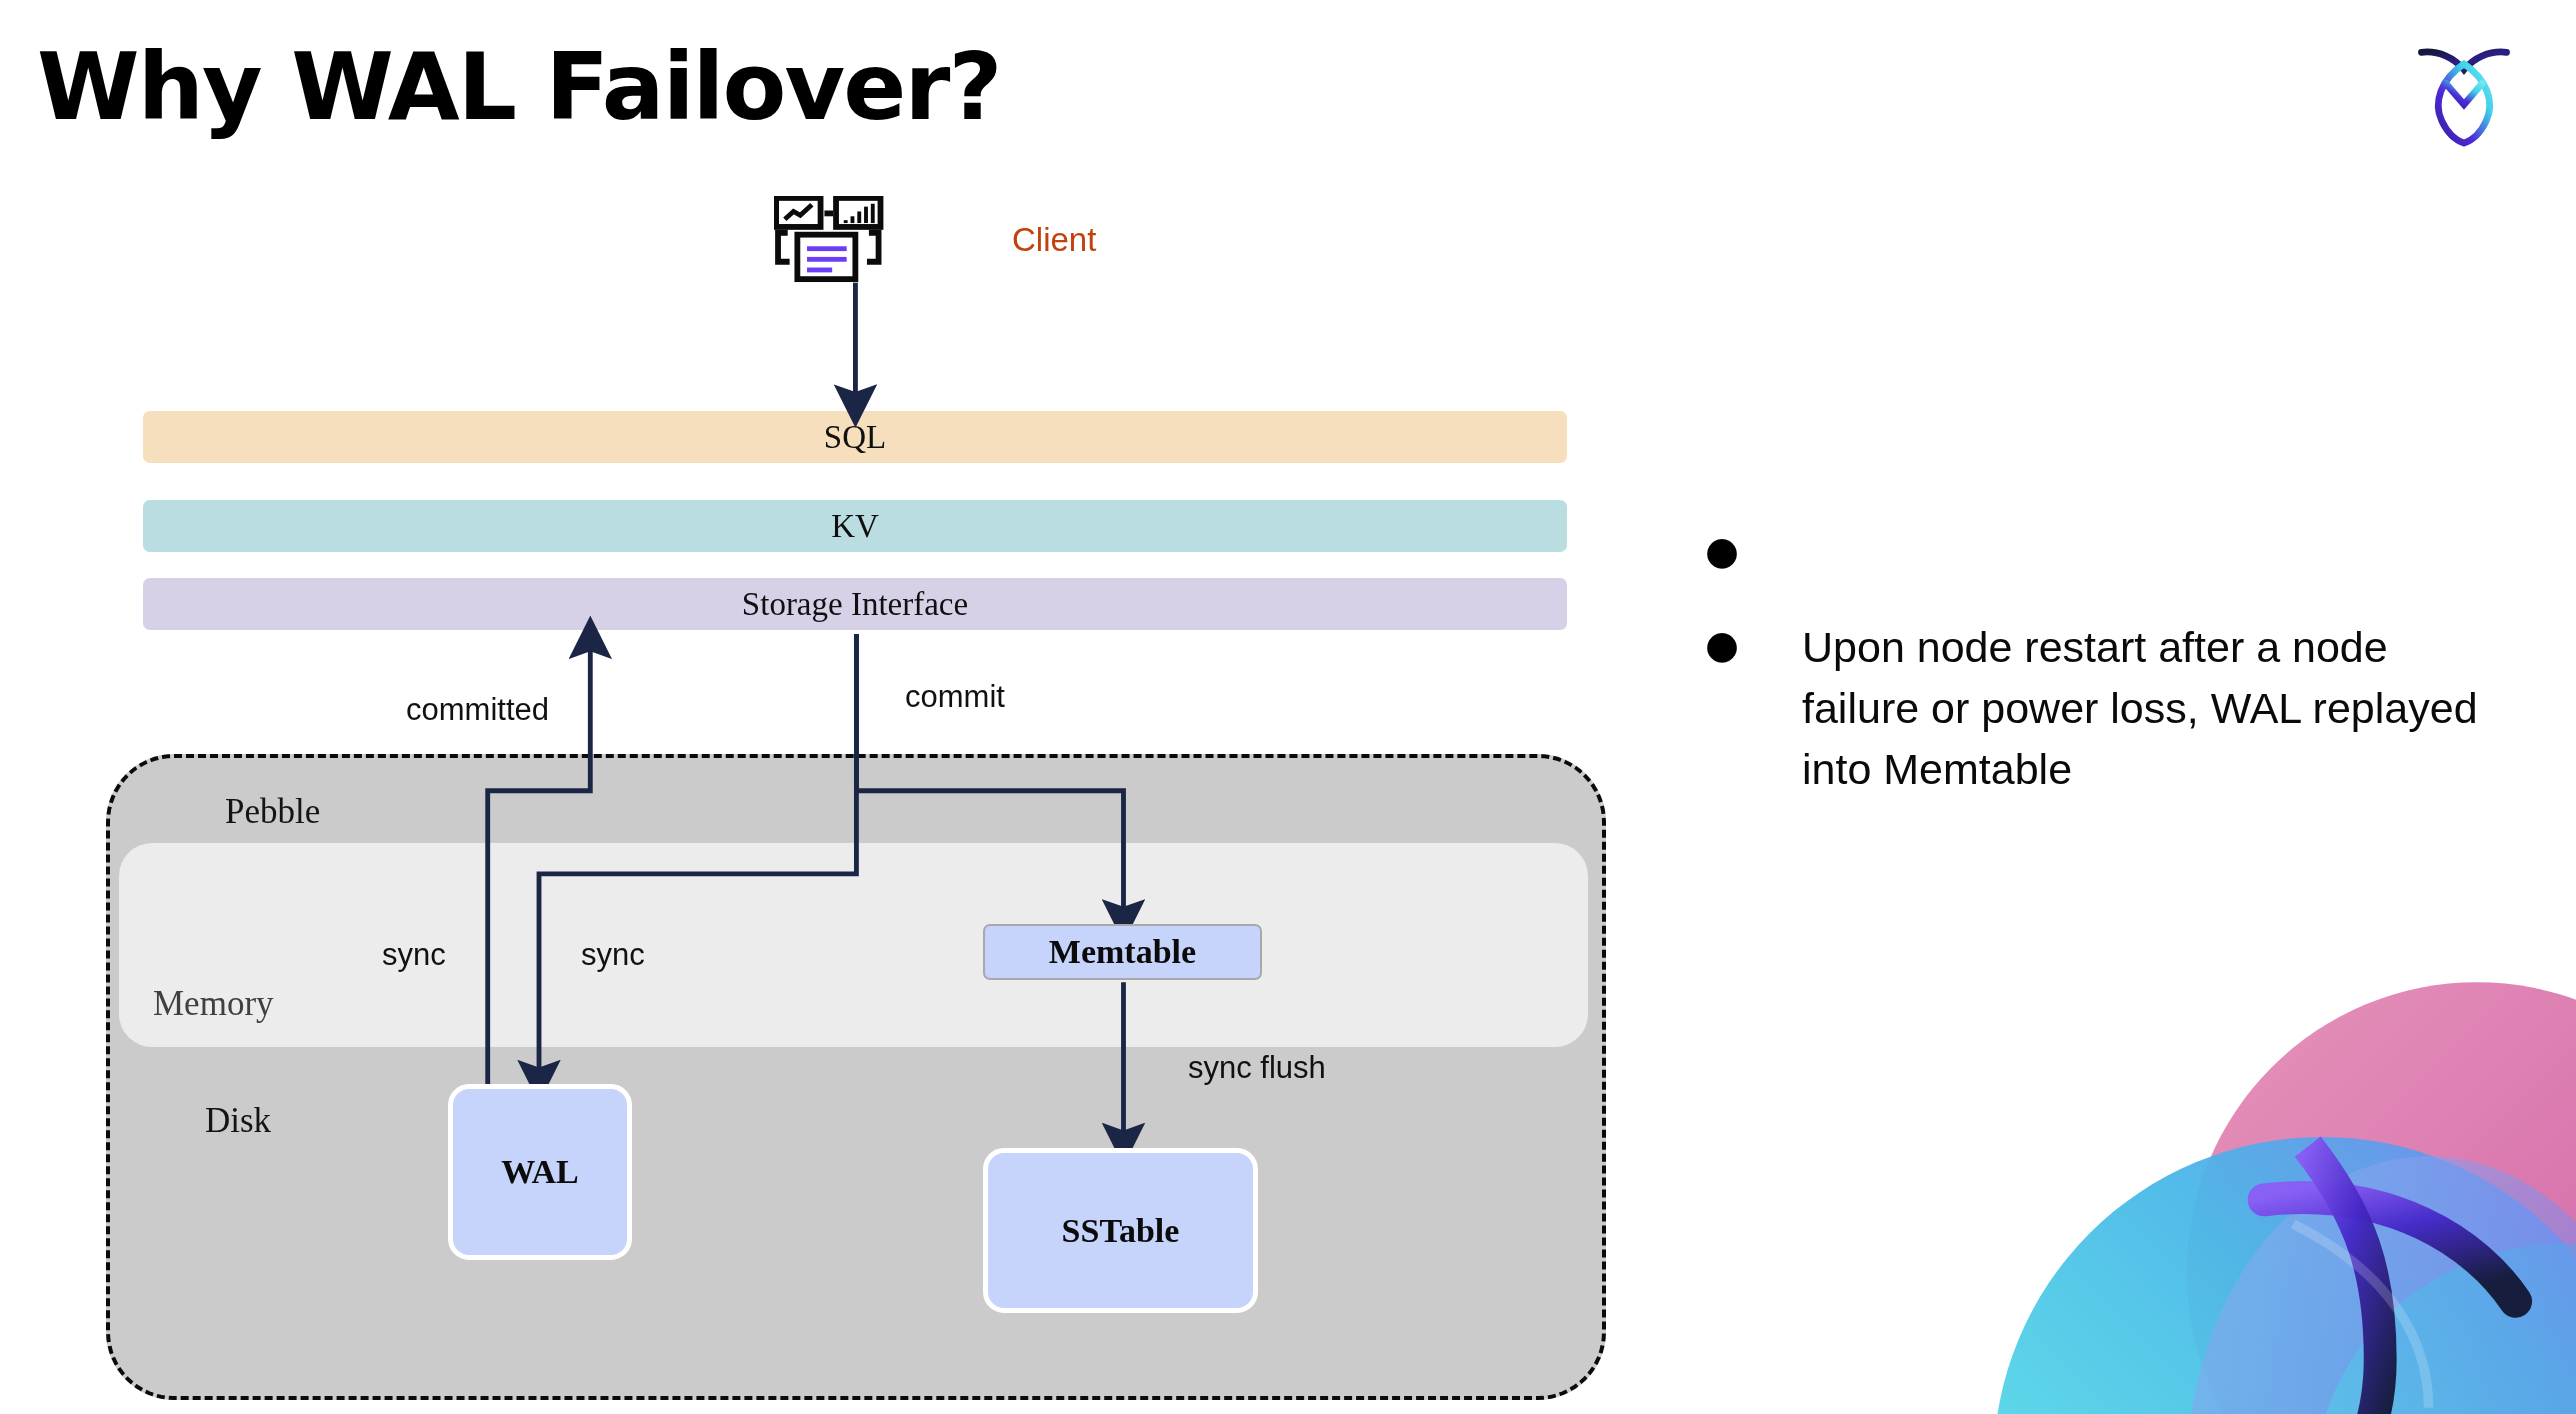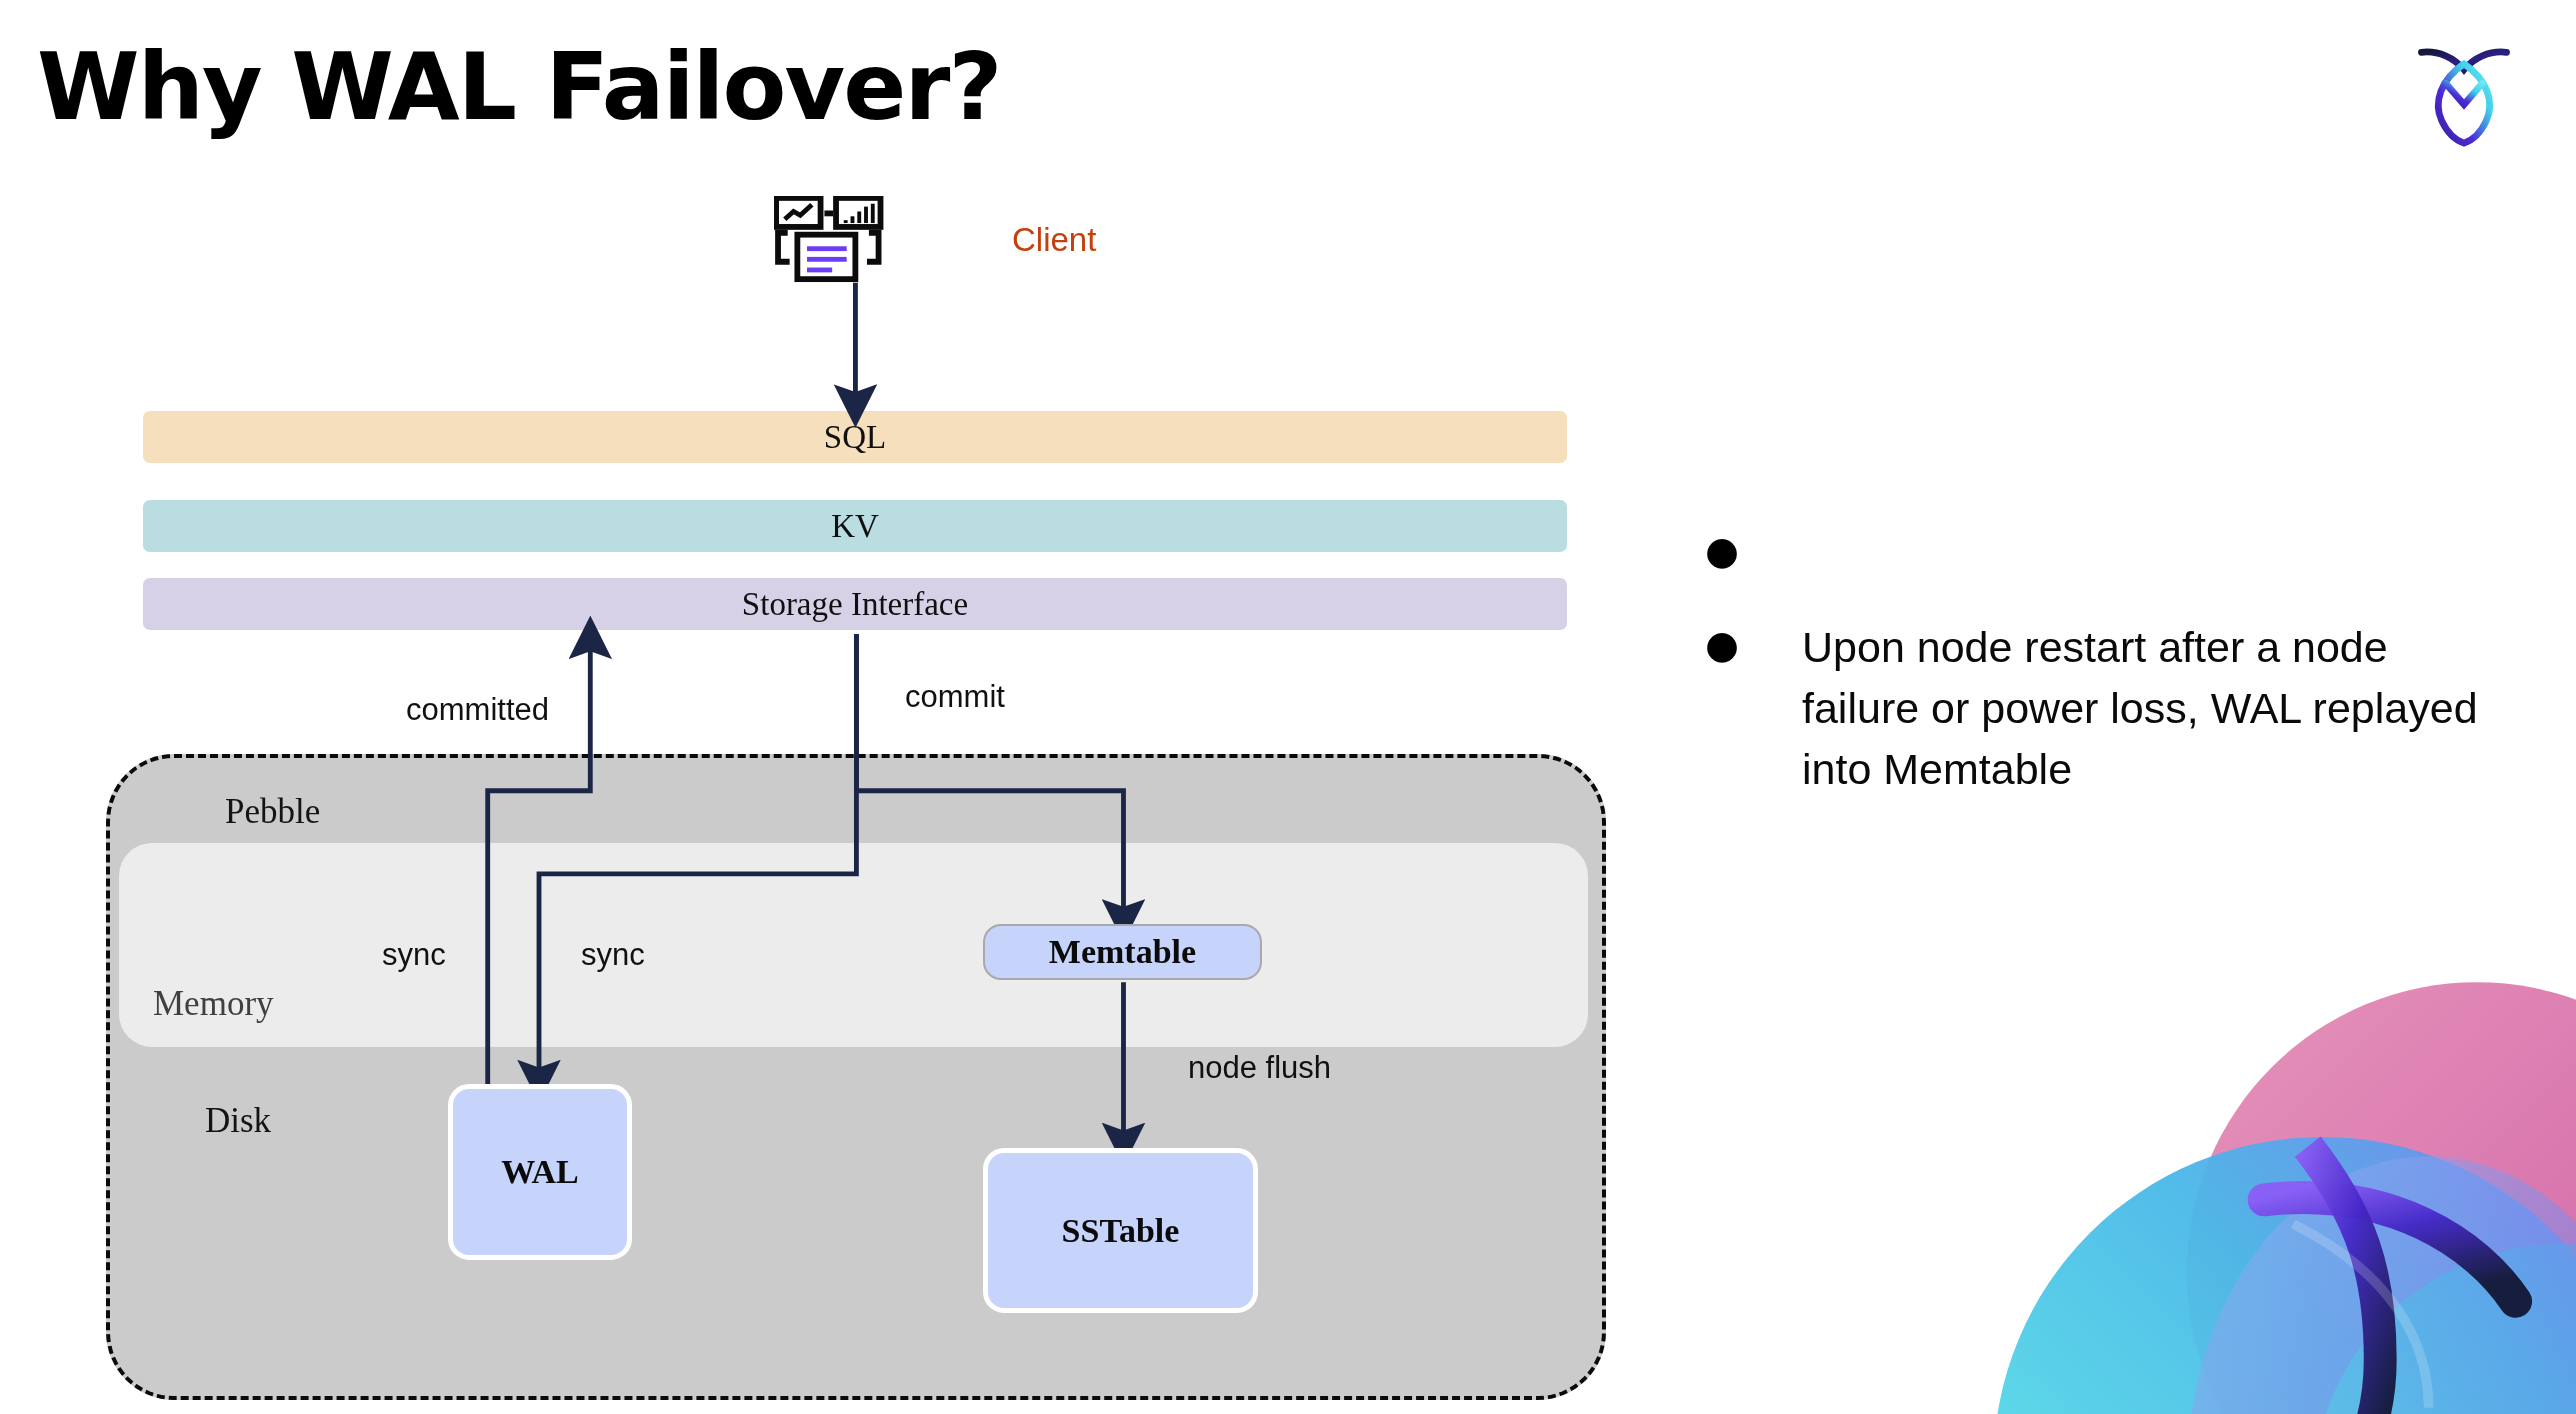--- a/index.html
+++ b/index.html
@@ -74,21 +74,21 @@
   }
 
   
   .node-box{
     position:absolute;background:#c6d4fb;
     display:flex;align-items:center;justify-content:center;
     font-family:"Liberation Serif","DejaVu Serif",serif;
     font-weight:700;color:#0b0b0b;box-sizing:border-box;
   }
   #node-memtable{
-    left:983px;top:924px;width:279px;height:56px;border-radius:18px;
+    left:983px;top:924px;width:279px;height:56px;border-radius:7px;
     border:2.9px solid #a9a9a9;font-size:34px;
   }
   #node-wal{
     left:448px;top:1084px;width:184px;height:176px;border-radius:21px;
     border:5.8px solid #ffffff;font-size:34px;
   }
   #node-sstable{
     left:983px;top:1148px;width:275px;height:165px;border-radius:21px;
     border:5.8px solid #ffffff;font-size:34px;
   }
@@ -250,21 +250,21 @@
       <path d="M885 655 L885 903 L557 903 L557 1116"></path>
 
       <path d="M1161 1015 L1161 1181"></path>
     </g>
   </svg>
 
   <div class="edge-label" id="label-committed">committed</div>
   <div class="edge-label" id="label-commit">commit</div>
   <div class="edge-label" id="label-sync-left">sync</div>
   <div class="edge-label" id="label-sync-right">sync</div>
-  <div class="edge-label" id="label-async-flush">node flush</div>
+  <div class="edge-label" id="label-async-flush">sync flush</div>
 
   <div class="node-box" id="node-memtable">
     <span>Memtable</span>
   </div>
   <div class="node-box" id="node-wal">
     <span>WAL</span>
   </div>
   <div class="node-box" id="node-sstable">
     <span>SSTable</span>
   </div>

